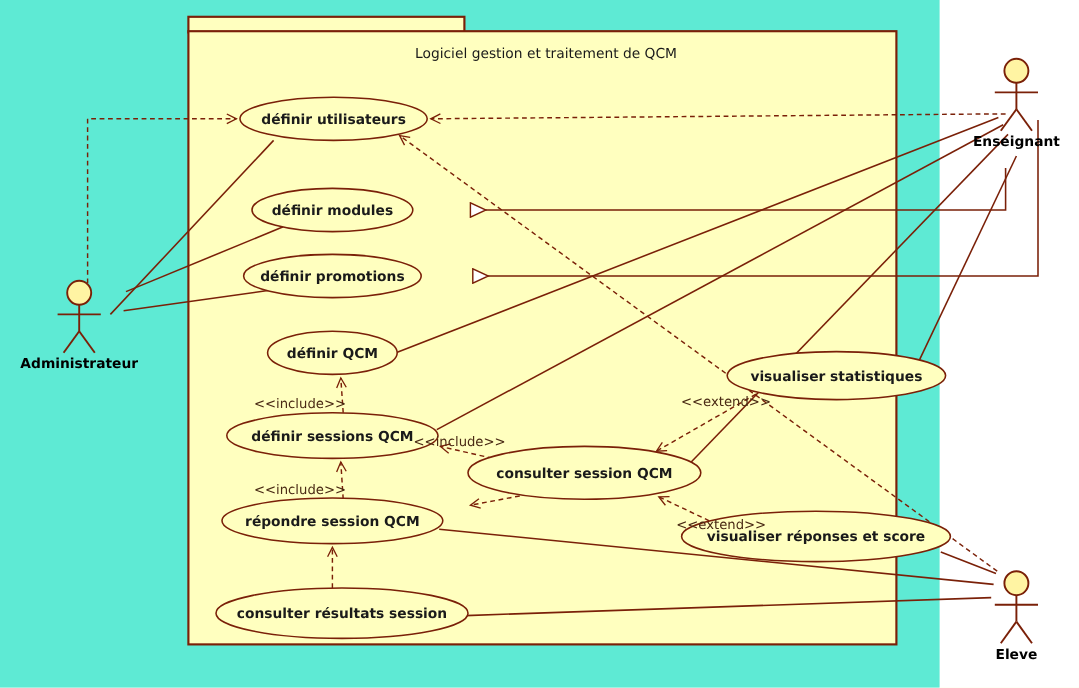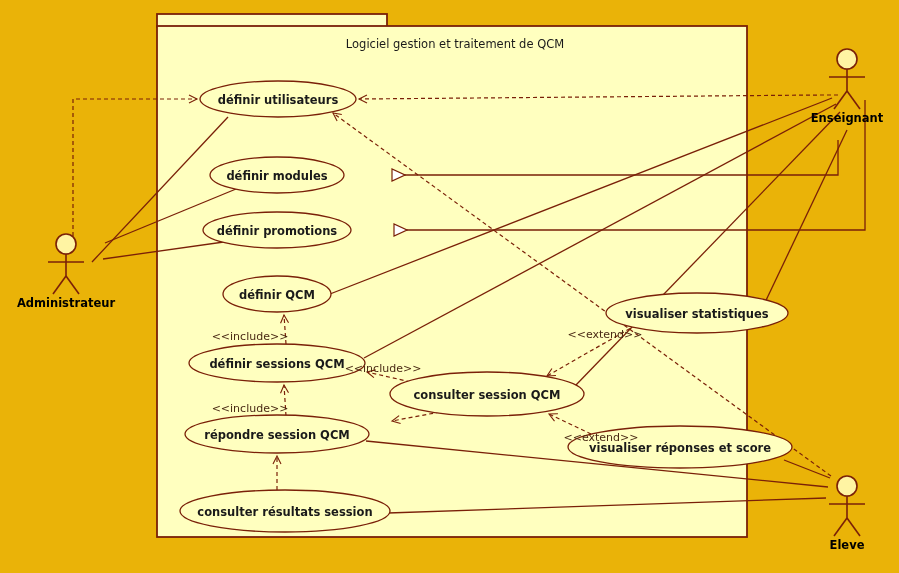--- a/index.html
+++ b/index.html
@@ -10,23 +10,23 @@
   }
   body {
     font-family: "DejaVu Sans", sans-serif;
     width: 899px;
     height: 573px;
     overflow: hidden;
     position: relative;
   }
   #diagram-root {
     position: relative;
-    width: 899px;
+    width: 783px;
     height: 573px;
-    background: #eab308;
+    background: #5eead4;
   }
   svg#uml-canvas {
     position: absolute;
     left: 0;
     top: 0;
     width: 899px;
     height: 573px;
     display: block;
   }
   .uc-label {

